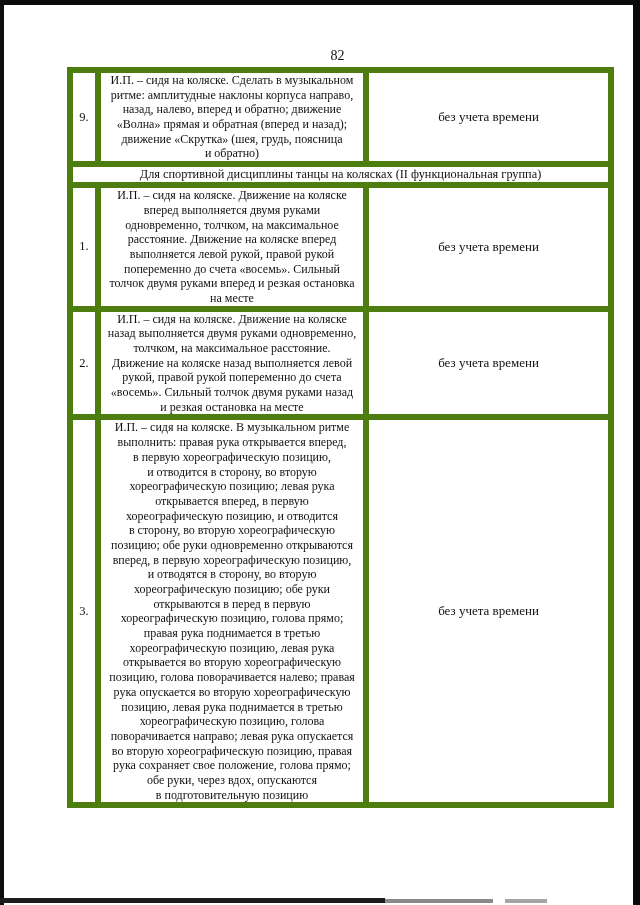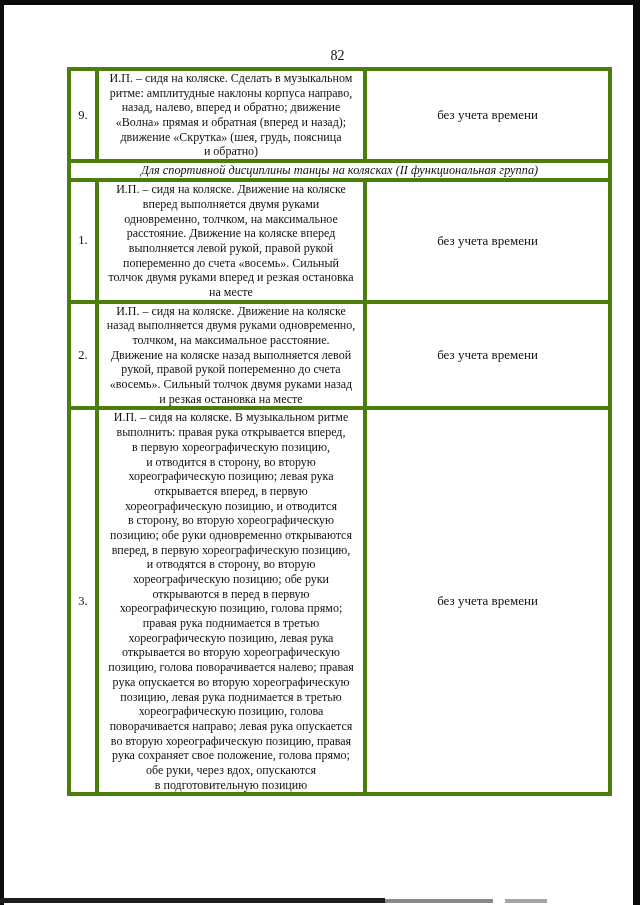--- a/index.html
+++ b/index.html
@@ -39,21 +39,21 @@
   table.doc-table {
     position: absolute;
     left: 67px;
     top: 67px;
     width: 541px;
     border-collapse: collapse;
     table-layout: fixed;
     font-size: 12px;
   }
   table.doc-table td {
-    border: 4px solid #4d7c0f;
+    border: 6px solid #4d7c0f;
     vertical-align: middle;
     padding: 0;
     overflow: hidden;
   }
   td.cell-num {
     text-align: center;
     font-size: 12.5px;
   }
   td.cell-desc {
     text-align: center;
@@ -65,21 +65,21 @@
     text-align: center;
     font-size: 13px;
   }
   td.cell-section {
     text-align: center;
     font-size: 12.3px;
     line-height: 15px;
     white-space: nowrap;
   }
   tr.row-9  { height: 89px; }
-  tr.row-hdr { height: 17px; font-style: italic; }
+  tr.row-hdr { height: 17px; }
   tr.row-1  { height: 118px; }
   tr.row-2  { height: 103px; }
   tr.row-3  { height: 382px; }
 </style>
 </head>
 <body>
 
 <div class="edge-top"></div>
 <div class="edge-left"></div>
 <div class="edge-right"></div>

